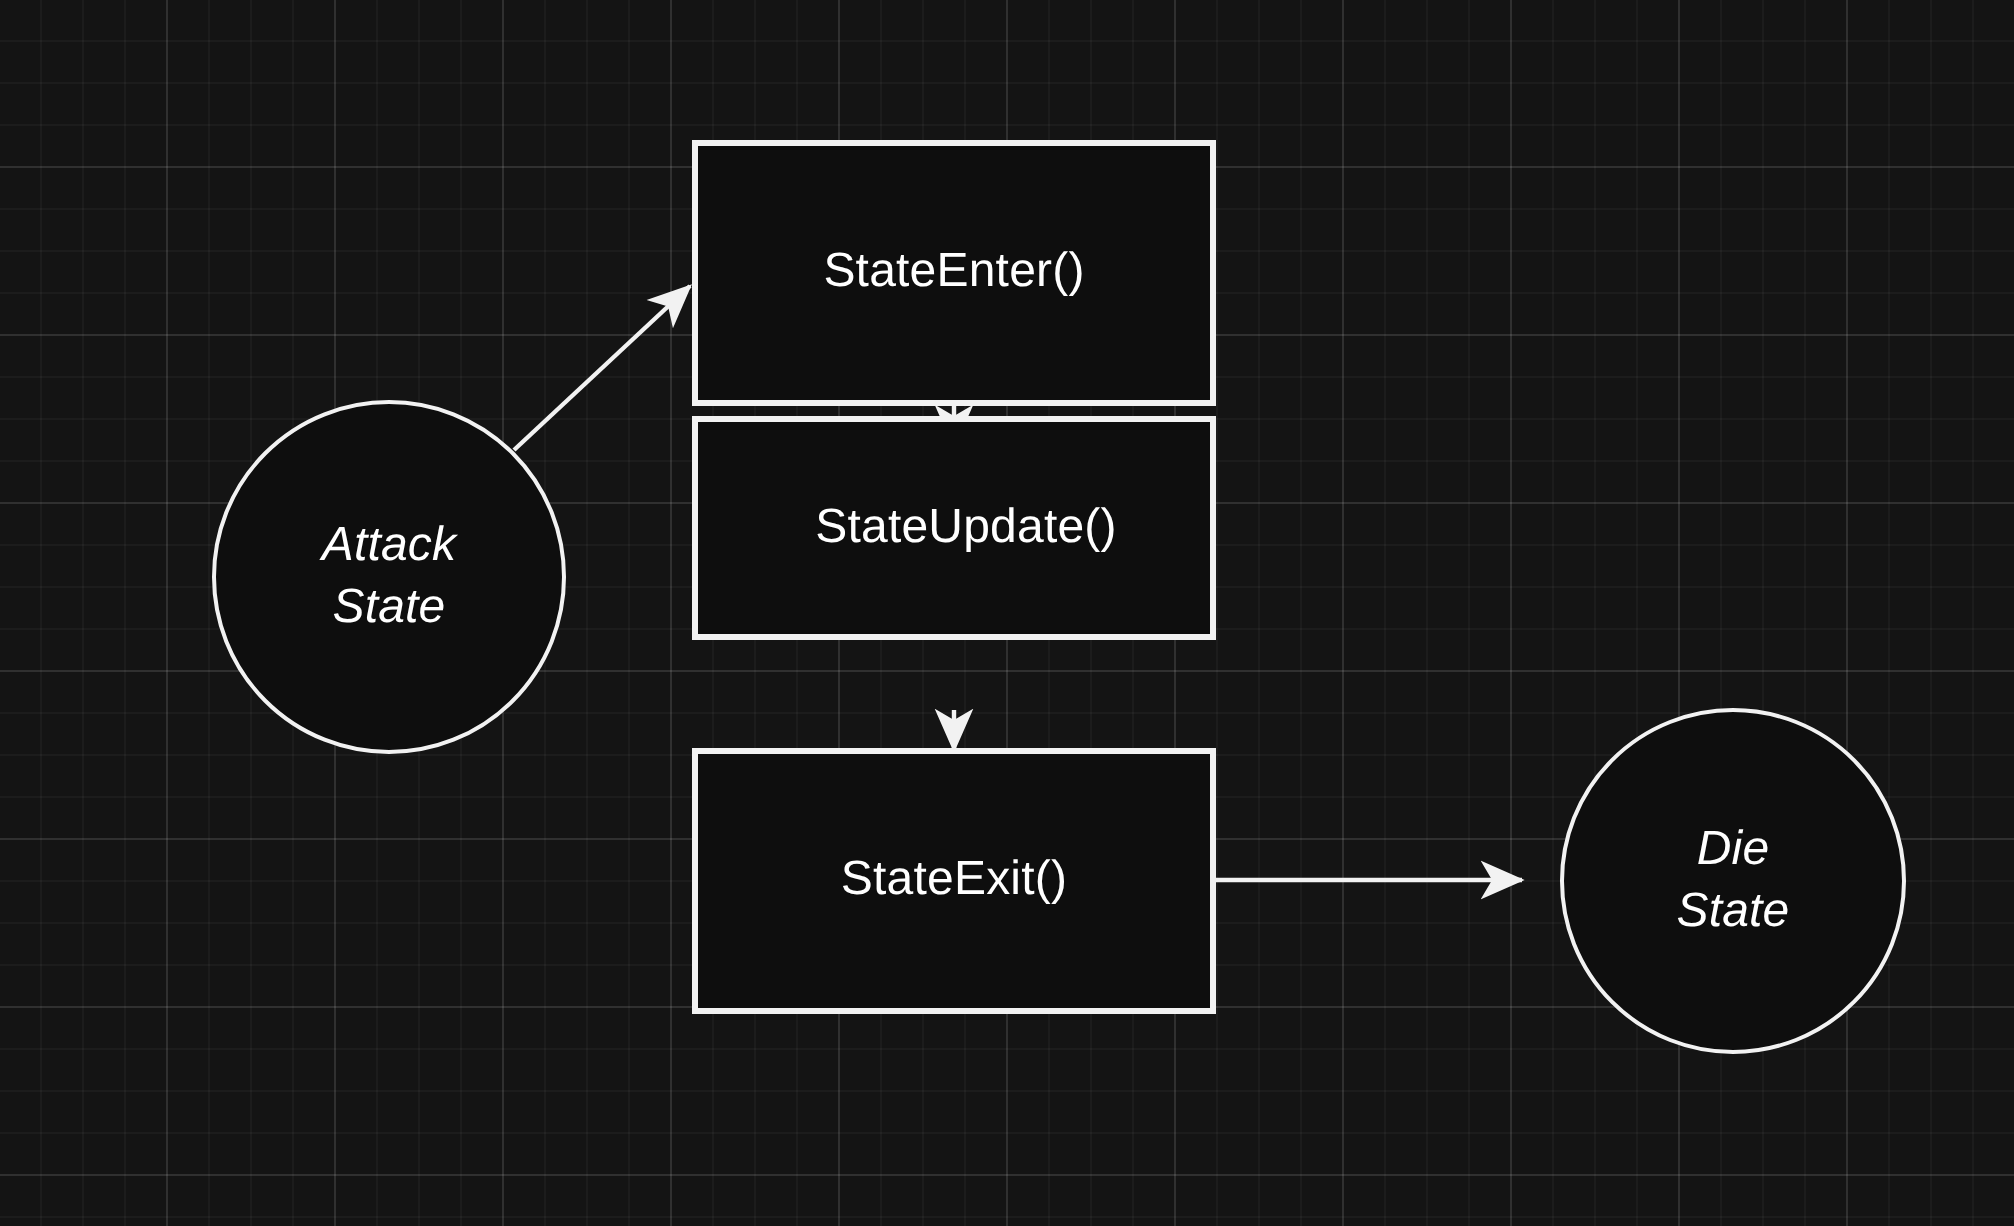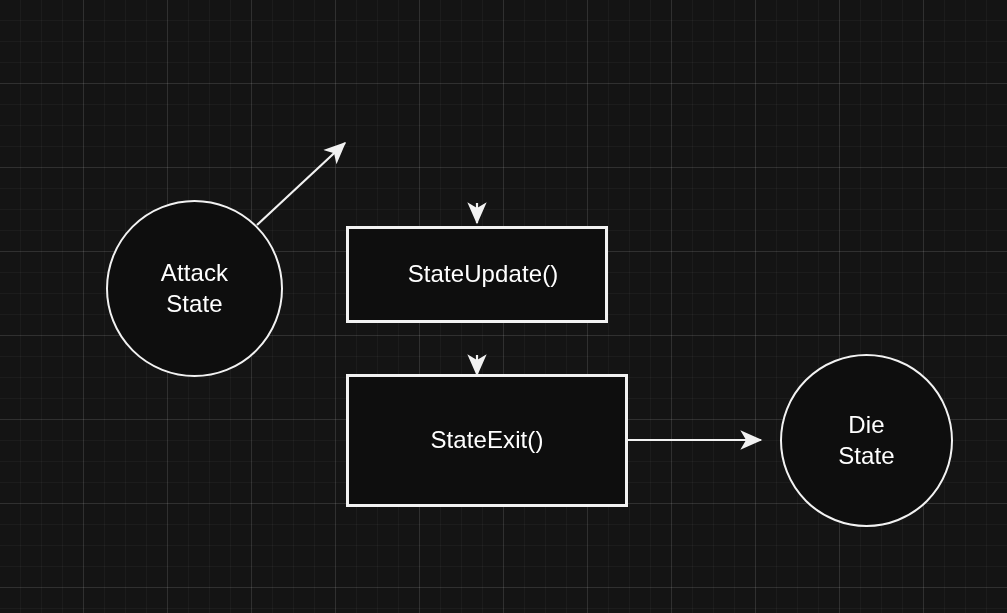--- a/index.html
+++ b/index.html
@@ -48,20 +48,21 @@
     background: #0e0e0e;
     border: 2px solid #f2f2f2;
     font-size: 24px;
     line-height: 1.28;
     letter-spacing: 0.1px;
     white-space: pre-line;
   }
   .node.circle {
     border-radius: 50%;
     border-width: 2px;
+    font-style: italic;
   }
   .node.rect {
     border-width: 3px;
   }
 </style>
 </head>
 <body>
 
 <div id="canvas">
 
@@ -85,21 +86,22 @@
     </g>
 
     <g>
       <line x1="608" y1="440" x2="761" y2="440" stroke="#f2f2f2" stroke-width="2.2" marker-end="url(#arrowhead)"></line>
     </g>
   </svg>
 
   <div class="node circle" id="node-attack-state" style="left:106px; top:200px; width:177px; height:177px;">Attack
 State</div>
 
+  <div class="node rect" id="node-state-enter" style="left:346px; top:70px; width:262px; height:133px;">StateEnter()</div>
 
-  <div class="node rect" id="node-state-update" style="left:346px; top:226px; width:262px; height:97px;padding-left:12px;">StateUpdate()</div>
+  <div class="node rect" id="node-state-update" style="left:346px; top:208px; width:262px; height:112px;padding-left:12px;">StateUpdate()</div>
 
-  <div class="node rect" id="node-state-exit" style="left:346px; top:374px; width:282px; height:133px;">StateExit()</div>
+  <div class="node rect" id="node-state-exit" style="left:346px; top:374px; width:262px; height:133px;">StateExit()</div>
 
   <div class="node circle" id="node-die-state" style="left:780px; top:354px; width:173px; height:173px;">Die
 State</div>
 
 </div>
 
 </body></html>

